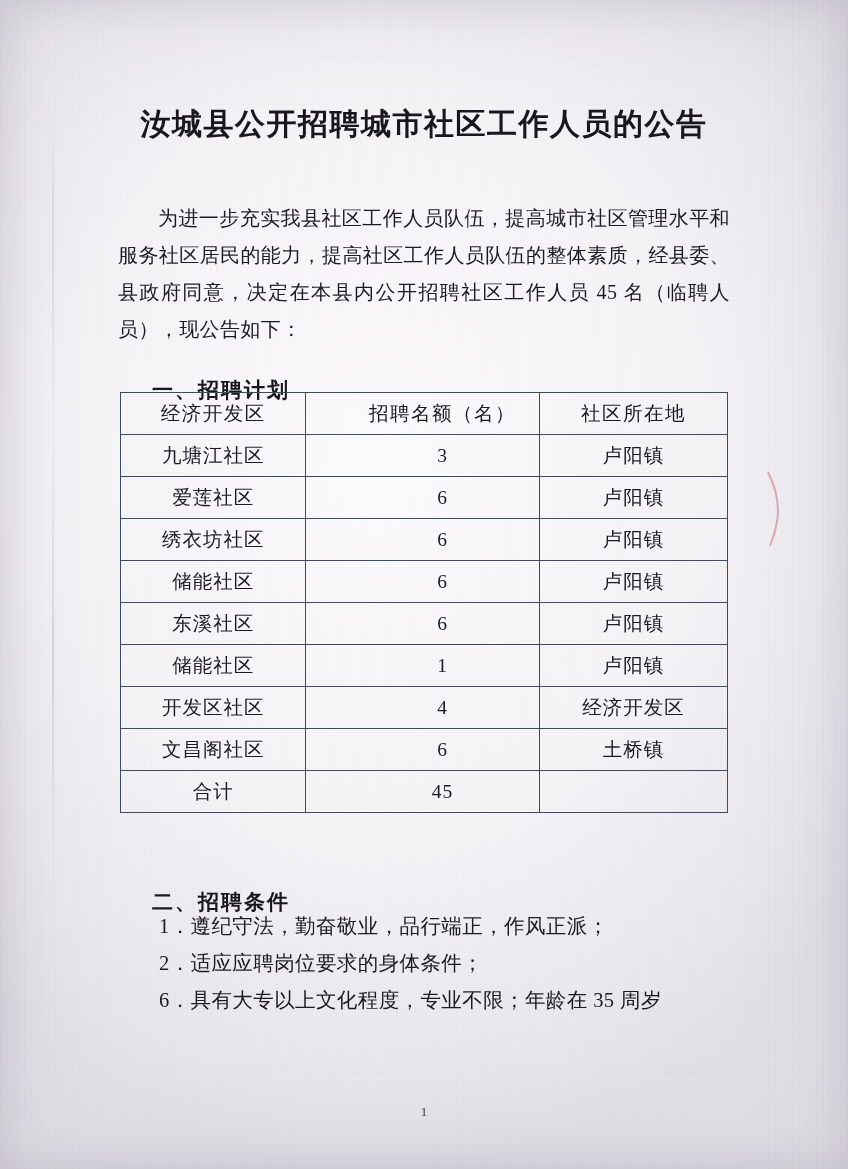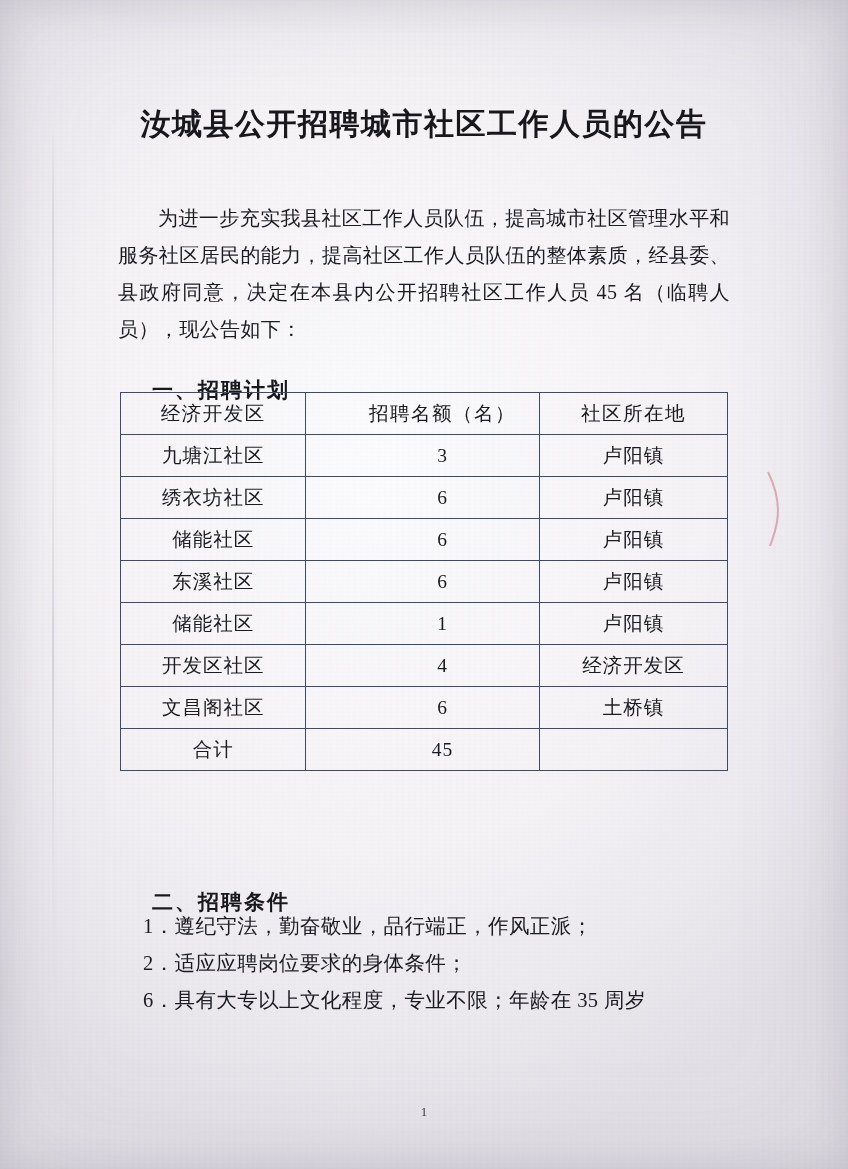--- a/index.html
+++ b/index.html
@@ -129,21 +129,21 @@
     font-size: 19.5px;
     letter-spacing: 1.5px;
   }
   table.plan td.col-name { width: 200px; }
   table.plan td.col-num  { width: 205px; padding-left: 40px; }
   table.plan td.col-loc  { width: 203px; }
   table.plan tr.total td.col-loc { border-left: 1.4px solid #3c4a6b; }
 
   .list-block {
     position: absolute;
-    left: 102px;
+    left: 118px;
     top: 908px;
     width: 612px;
     font-size: 20.5px;
     line-height: 37px;
     color: #1b1b22;
     letter-spacing: 0.4px;
   }
   .list-block p {
     margin: 0;
     text-indent: 2em;
@@ -190,20 +190,25 @@
           <td class="col-name">经济开发区</td>
           <td class="col-num">招聘名额（名）</td>
           <td class="col-loc">社区所在地</td>
         </tr>
         <tr>
           <td class="col-name">九塘江社区</td>
           <td class="col-num">3</td>
           <td class="col-loc">卢阳镇</td>
         </tr>
         <tr>
+          <td class="col-name">爱莲社区</td>
+          <td class="col-num">6</td>
+          <td class="col-loc">卢阳镇</td>
+        </tr>
+        <tr>
           <td class="col-name">绣衣坊社区</td>
           <td class="col-num">6</td>
           <td class="col-loc">卢阳镇</td>
         </tr>
         <tr>
           <td class="col-name">储能社区</td>
           <td class="col-num">6</td>
           <td class="col-loc">卢阳镇</td>
         </tr>
         <tr>

